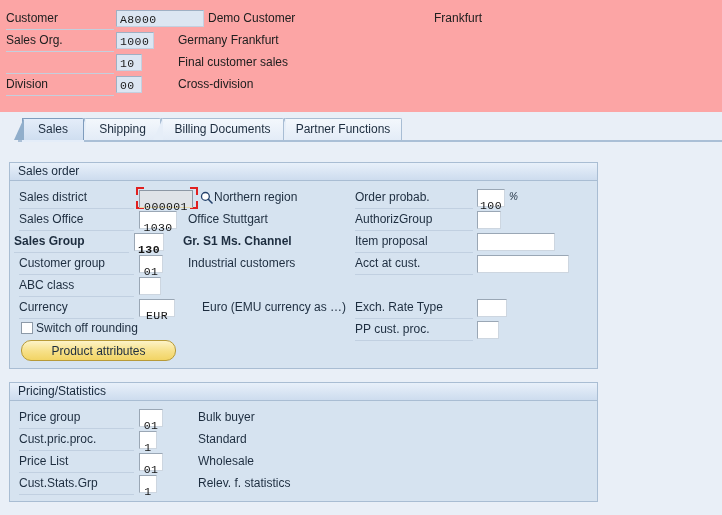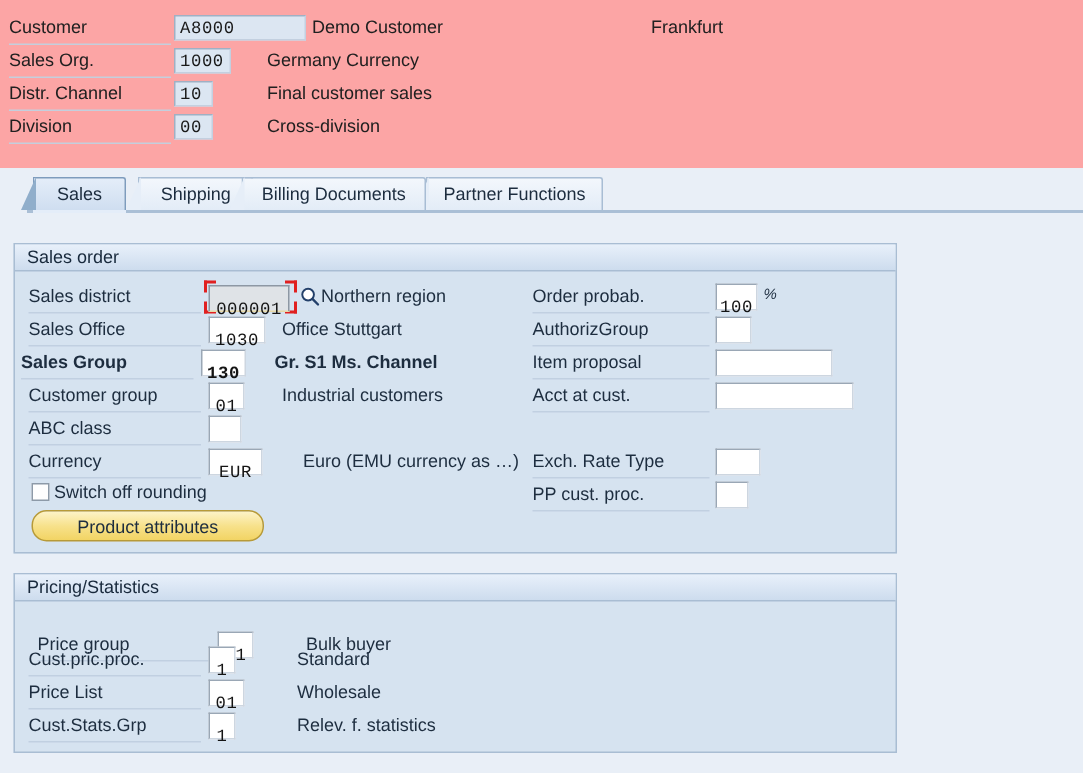--- a/index.html
+++ b/index.html
@@ -281,25 +281,24 @@
     <span class="hdr-underline"></span>
     <span class="hdr-field" style="left:116px; width:88px;">A8000</span>
     <span class="hdr-desc" style="left:208px;">Demo Customer</span>
     <span class="hdr-desc" style="left:434px;">Frankfurt</span>
   </div>
 
   <div class="hdr-row" style="top:30px;">
     <span class="hdr-label">Sales Org.</span>
     <span class="hdr-underline"></span>
     <span class="hdr-field" style="left:116px; width:38px;">1000</span>
-    <span class="hdr-desc" style="left:178px;">Germany Currency</span>
+    <span class="hdr-desc" style="left:178px;">Germany Frankfurt</span>
   </div>
 
   <div class="hdr-row" style="top:52px;">
-    <span class="hdr-label">Distr. Channel</span>
     <span class="hdr-underline"></span>
     <span class="hdr-field" style="left:116px; width:26px;">10</span>
     <span class="hdr-desc" style="left:178px;">Final customer sales</span>
   </div>
 
   <div class="hdr-row" style="top:74px;">
     <span class="hdr-label">Division</span>
     <span class="hdr-underline"></span>
     <span class="hdr-field" style="left:116px; width:26px;">00</span>
     <span class="hdr-desc" style="left:178px;">Cross-division</span>
@@ -307,21 +306,21 @@
 
 </div>
 
 <div class="tabstrip">
   <div class="tab-underline"></div>
   <div class="tab-underline active-seg" style="left:22px; width:62px;"></div>
 
   <div class="tab active" style="left:22px; width:62px;">
     <span>Sales</span>
   </div>
-  <div class="tab" style="left:92px; width:77px;">
+  <div class="tab" style="left:84px; width:77px;">
     <span>Shipping</span>
   </div>
   <div class="tab" style="left:284px; width:118px;">
     <span>Partner Functions</span>
   </div>
   <div class="tab" style="left:161px; width:123px;">
     <span>Billing Documents</span>
   </div>
 </div>
 
@@ -426,21 +425,21 @@
     <span class="flabel">PP cust. proc.</span>
     <span class="flabel-rule" style="left:0; width:118px;"></span>
     <span class="finput" style="left:122px; width:22px;"></span>
   </div>
 
 </div>
 
 <div class="groupbox" style="left:9px; top:382px; width:589px; height:120px;">
   <div class="gb-title">Pricing/Statistics</div>
 
-  <div class="frow" style="left:15px; top:24px; width:400px;margin-top:12px;">
+  <div class="frow" style="left:9px; top:24px; width:400px;">
     <span class="flabel">Price group</span>
     <span class="flabel-rule" style="left:0; width:115px;"></span>
     <span class="finput" style="left:120px; width:24px;">01</span>
     <span class="fdesc" style="left:179px;">Bulk buyer</span>
   </div>
 
   <div class="frow" style="left:9px; top:46px; width:400px;">
     <span class="flabel">Cust.pric.proc.</span>
     <span class="flabel-rule" style="left:0; width:115px;"></span>
     <span class="finput" style="left:120px; width:18px;">1</span>

